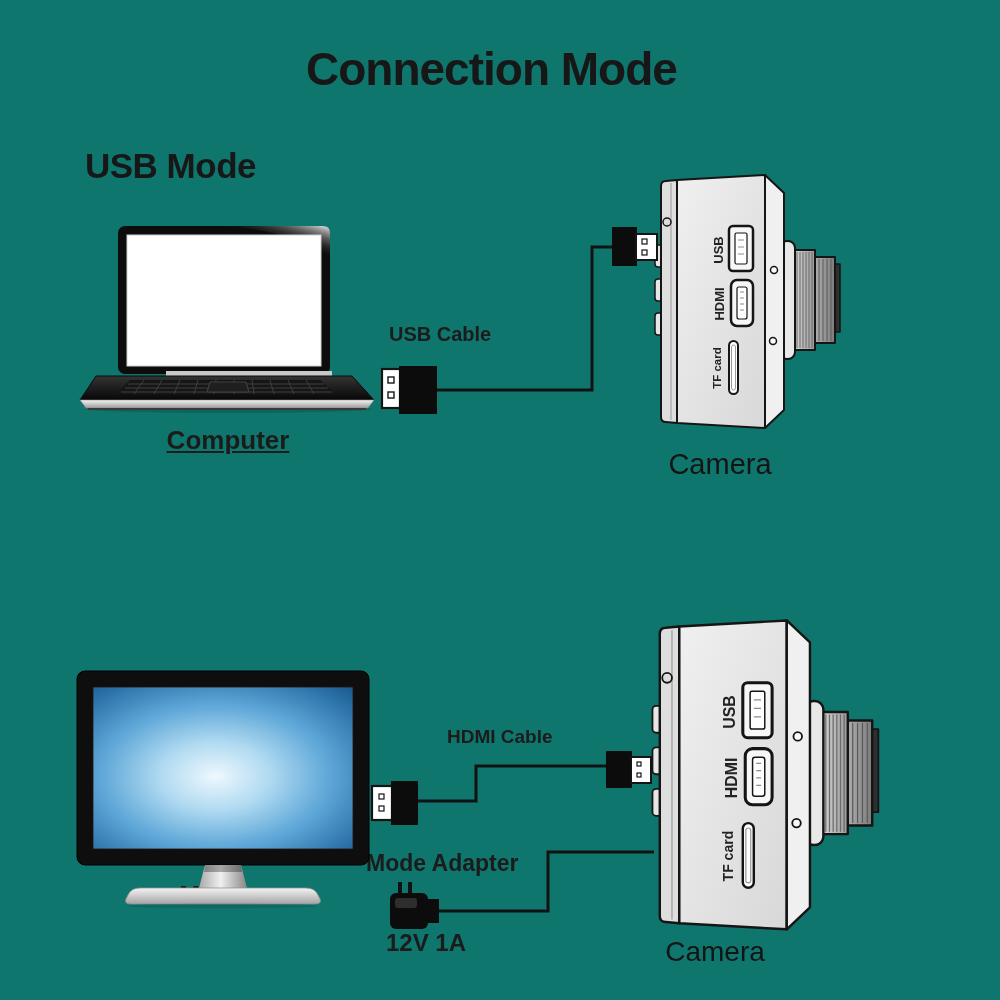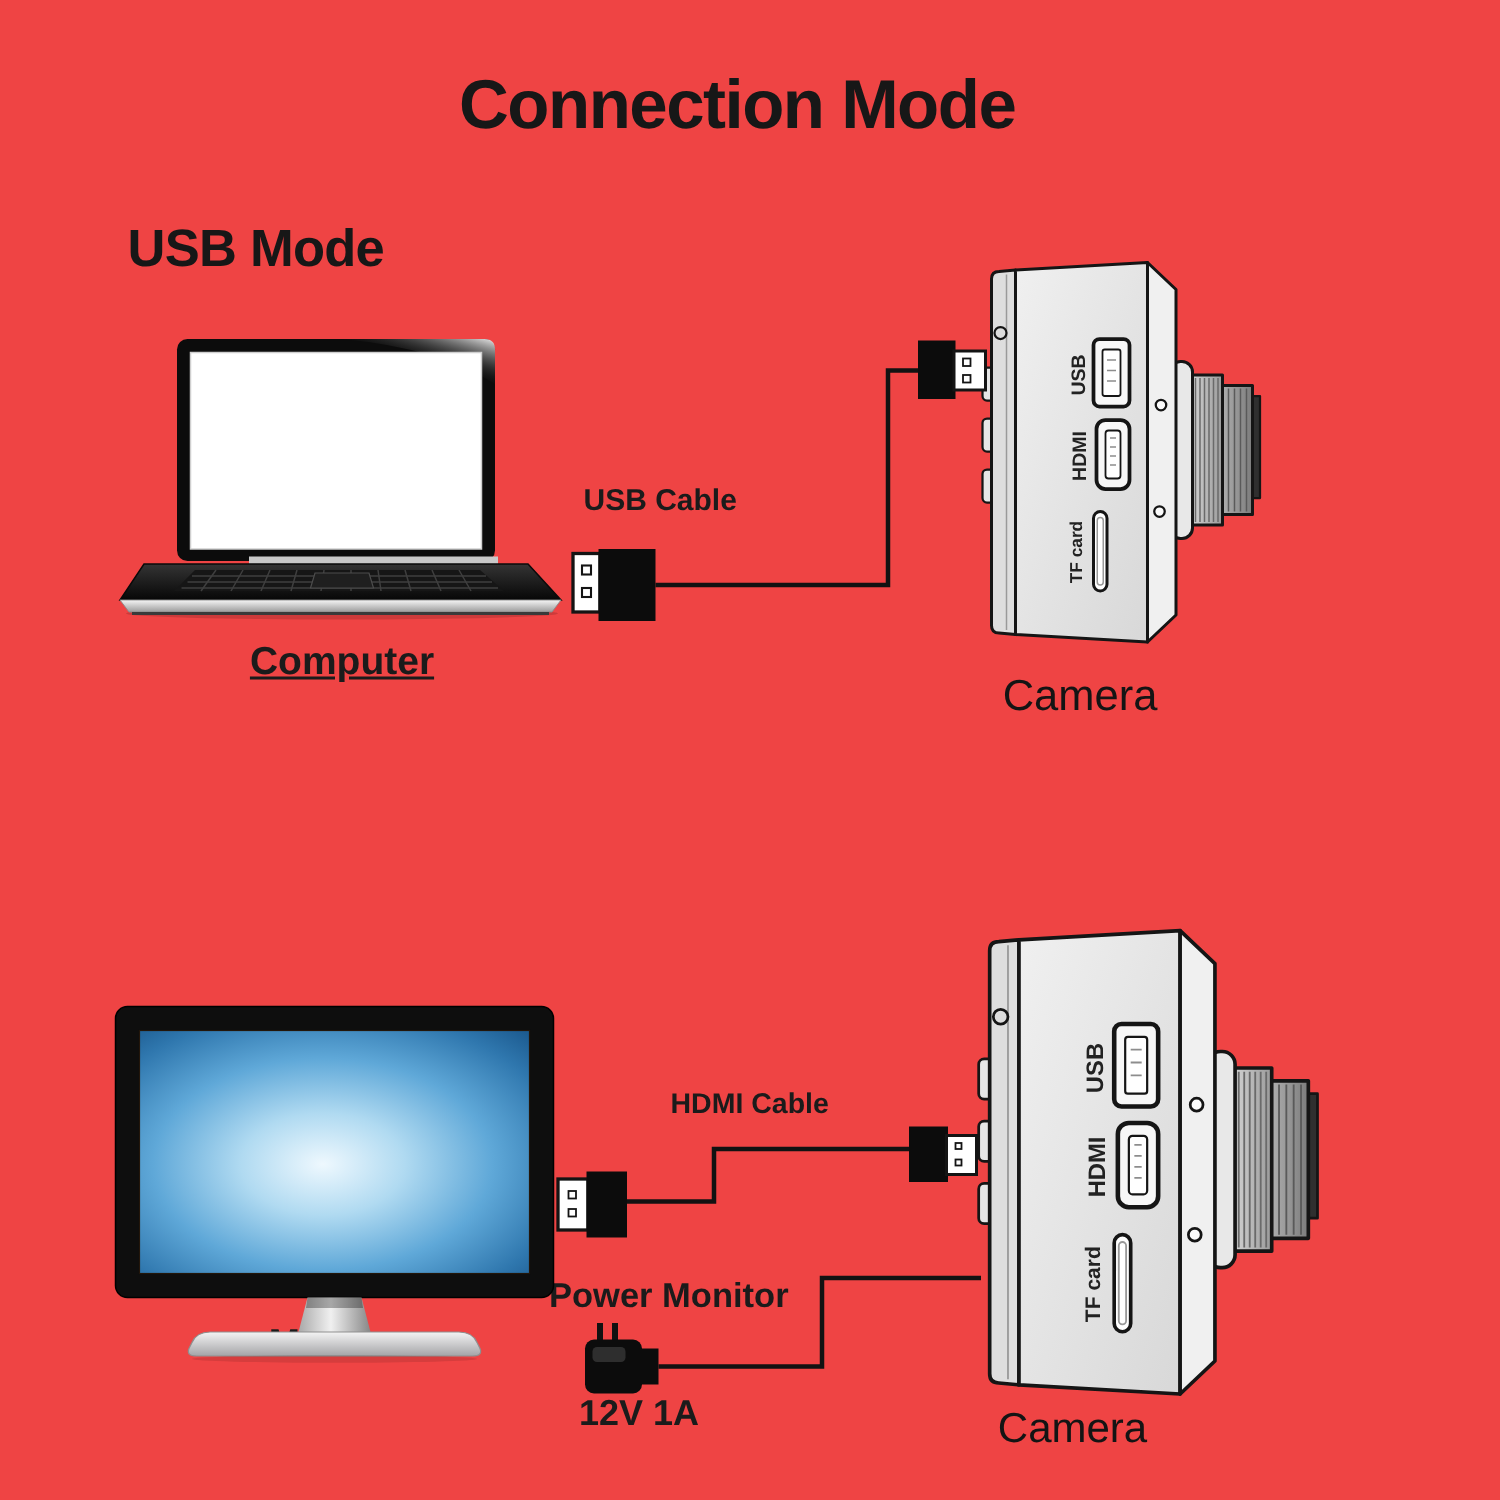--- a/index.html
+++ b/index.html
@@ -1,17 +1,17 @@
 <!DOCTYPE html>
 <html><head>
 <meta charset="utf-8">
 <style>
   html,body{margin:0;padding:0;background:#fff;}
   .canvas{
-    position:relative;width:1000px;height:1000px;background:#ef4444;overflow:hidden;
+    position:relative;width:1000px;height:1000px;background:#0f766e;overflow:hidden;
     font-family:"Liberation Sans",sans-serif;color:#141414;
   }
   .abs{position:absolute;line-height:1.1;white-space:nowrap;}
   .title{left:306px;top:44px;font-size:46px;font-weight:700;letter-spacing:-1px;color:#171717;}
   .h-mode{font-size:35px;font-weight:700;color:#171717;letter-spacing:-0.5px;}
   .h-usb{left:85px;top:147px;}
   .h-hdmi{left:85px;top:577px;}
   .lbl{font-weight:600;color:#1b1b1b;}
   .computer-label{left:78px;top:426px;width:300px;text-align:center;font-size:26px;text-decoration:underline;}
   .monitor-label{left:76px;top:882px;width:298px;text-align:center;font-size:25px;}
@@ -81,21 +81,21 @@
 
   <div class="abs title">Connection Mode</div>
 
   <div class="abs h-mode h-usb">USB Mode</div>
   <div class="abs lbl usb-cable-label">USB Cable</div>
   <div class="abs lbl computer-label">Computer</div>
   <div class="abs camera1-label">Camera</div>
 
   <div class="abs lbl hdmi-cable-label">HDMI Cable</div>
   <div class="abs lbl monitor-label">Monitor</div>
-  <div class="abs lbl power-label">Power Monitor</div>
+  <div class="abs lbl power-label">Mode Adapter</div>
   <div class="abs lbl power-spec">12V 1A</div>
   <div class="abs camera2-label">Camera</div>
 
   <svg class="illus laptop" viewBox="0 0 300 192">
     <ellipse cx="150" cy="187" rx="144" ry="4" fill="#000" opacity="0.14"></ellipse>
     <rect x="40" y="4" width="212" height="148" rx="7" fill="#0c0c0c"></rect>
     <path d="M150,4 H245 Q252,4 252,11 V34 Q215,10 150,4 Z" fill="url(#gCorner)"></path>
     <rect x="49" y="13" width="194" height="131" fill="#ffffff" stroke="#cfcfcf" stroke-width="1"></rect>
     <rect x="88" y="149" width="166" height="5" fill="#c9c9c9"></rect>
     <polygon points="18,154 274,154 296,178 2,178" fill="url(#gBase)" stroke="#0a0a0a" stroke-width="1"></polygon>

